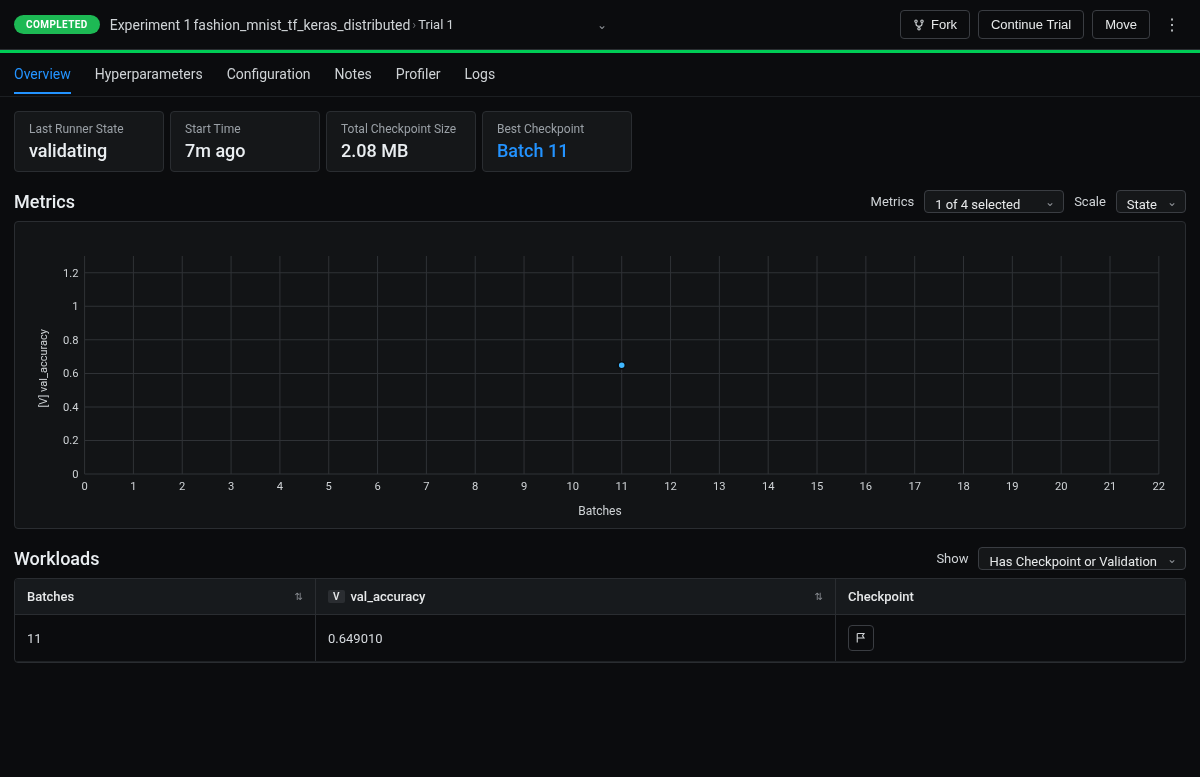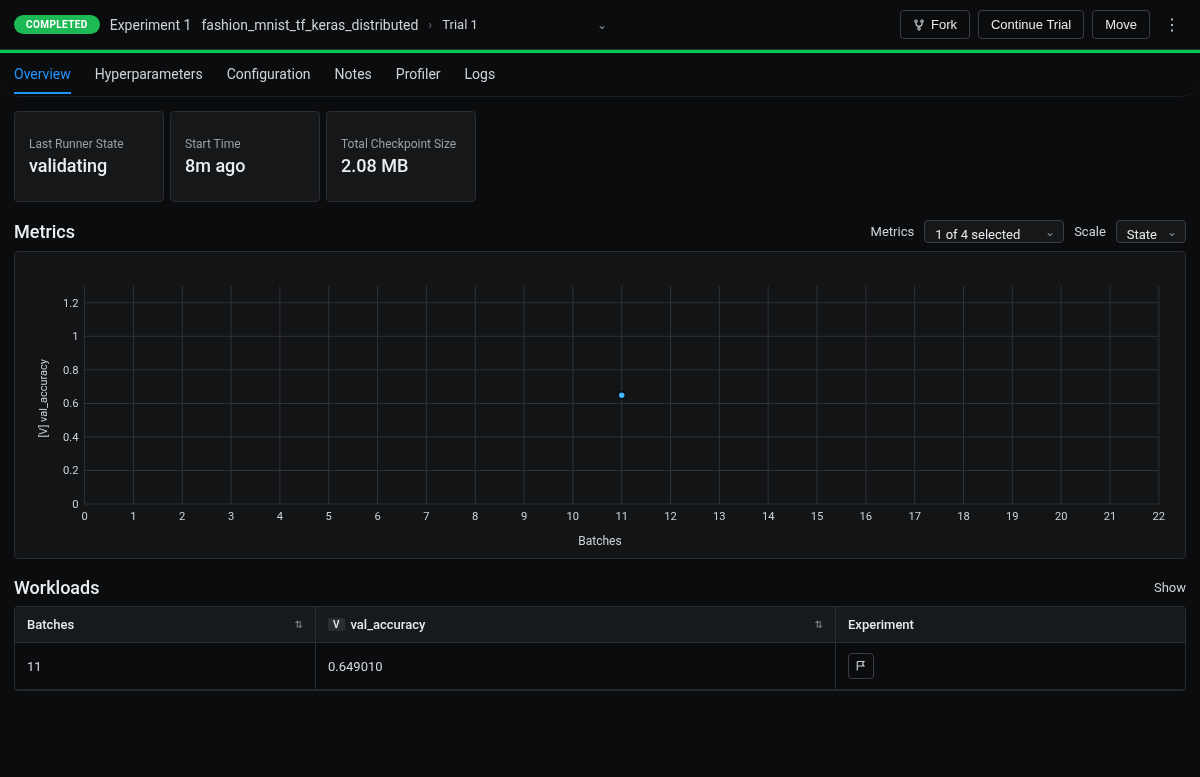--- a/index.html
+++ b/index.html
@@ -16,48 +16,48 @@
   
   .topbar {
     display: flex; align-items: center; height: 50px; padding: 0 14px;
     border-bottom: 1px solid #2a2d31;
     gap: 10px;
   }
   .status-pill {
     background: #1db954; color: #fff; font-weight: 700;
     padding: 4px 12px; border-radius: 12px; font-size: 10px; letter-spacing: 0.4px;
   }
-  .crumbs { display: flex; align-items: center; gap: 10px; color: #cfd3d6; }
+  .crumbs { display: flex; align-items: center; gap: 2px; color: #cfd3d6; }
   .crumbs .exp { font-weight: 400; font-size: 14px; }
   .crumbs .exp-name { font-size: 14px; color: #cfd3d6; }
   .crumbs .sep { color: #6a6e73; }
   .crumbs .trial { color: #cfd3d6; font-size: 13px; }
   .chev { margin-left: auto; color: #8a8e93; font-size: 12px; padding: 4px 8px; cursor: pointer; }
   .actions { display: flex; gap: 8px; margin-left: 260px; align-items: center; padding-left: 15px; }
   .btn {
     background: #16181b; border: 1px solid #3a3d42; color: #e7e9ea;
     border-radius: 4px; padding: 6px 12px; font-size: 13px; cursor: pointer;
     display: inline-flex; align-items: center; gap: 6px;
   }
   .btn-ghost { background: transparent; border: 1px solid #3a3d42; }
   .kebab { color: #cfd3d6; padding: 6px 6px; cursor: pointer; font-size: 16px; }
 
   
   .accent-line { height: 3px; background: #00cc55; width: 100%; }
 
   
-  .tabs { display: flex; gap: 24px; padding: 0 14px; height: 44px; align-items: center; border-bottom: 1px solid #1c1f22; border-radius: 19px; }
+  .tabs { display: flex; gap: 24px; padding: 0 14px; height: 44px; align-items: center; border-bottom: 1px solid #1c1f22; }
   .tab { color: #cfd3d6; font-size: 14px; padding: 10px 0; border-bottom: 2px solid transparent; cursor: pointer; }
   .tab.active { color: #2393ff; border-bottom-color: #2393ff; }
 
   
   .cards { display: flex; gap: 6px; padding: 14px; }
   .card {
     background: #151719; border: 1px solid #2a2d31; border-radius: 4px;
-    padding: 25px 14px; min-width: 150px;
+    padding: 10px 14px; min-width: 150px;
   }
   .card .label { color: #9aa0a6; font-size: 12px; margin-bottom: 4px; }
   .card .value { color: #eaeef1; font-size: 18px; font-weight: 500; }
   .card .value.link { color: #2393ff; cursor: pointer; }
 
   
   .section-head { display: flex; align-items: center; padding: 4px 14px 8px 14px; gap: 12px; }
   .section-head h2 { font-size: 18px; font-weight: 500; color: #eaeef1; }
   .section-head .right { margin-left: auto; display: flex; align-items: center; gap: 10px; color: #cfd3d6; font-size: 13px; }
   .select { background: #151719; border: 1px solid #3a3d42; color: #e7e9ea; border-radius: 4px; padding: 6px 28px 0 10px; position: relative; cursor: pointer; }
@@ -133,25 +133,29 @@
       <div class="tab">Logs</div>
     </div>
 
   <div class="cards">
     <div class="card">
       <div class="label">Last Runner State</div>
       <div class="value">validating</div>
     </div>
     <div class="card">
       <div class="label">Start Time</div>
-      <div class="value">8m ago</div>
+      <div class="value">7m ago</div>
     </div>
     <div class="card">
       <div class="label">Total Checkpoint Size</div>
       <div class="value">2.08 MB</div>
+    </div>
+    <div class="card">
+      <div class="label">Best Checkpoint</div>
+      <div class="value link">Batch 11</div>
     </div>
   </div>
 
   <div class="section-head">
     <h2>Metrics</h2>
     <div class="right">
       <span>Metrics</span>
       <div class="select" style="min-width:140px">1 of 4 selected</div>
       <span>Scale</span>
       <div class="select" style="min-width:70px">State</div>
@@ -229,36 +233,37 @@
           </svg>
         </div>
     </div>
     <div class="x-axis-label">Batches</div>
   </div>
 
   <div class="section-head">
     <h2>Workloads</h2>
     <div class="right">
       <span>Show</span>
+      <div class="select" style="min-width:190px">Has Checkpoint or Validation</div>
     </div>
   </div>
 
   <div class="table">
     <div class="thead">
       <div class="th">
         <span>Batches</span>
         <span class="sort">⇅</span>
       </div>
       <div class="th col-divider">
         <span class="vtag">V</span>
         <span>val_accuracy</span>
         <span class="sort">⇅</span>
       </div>
       <div class="th col-divider">
-        <span>Experiment</span>
+        <span>Checkpoint</span>
       </div>
     </div>
     <div id="tbody">
         <div class="trow">
           <div class="td">11</div>
           <div class="td col-divider">0.649010</div>
           <div class="td col-divider">
             <span class="icon-btn">
               <svg width="12" height="12" viewBox="0 0 16 16" fill="none" stroke="#cfd3d6" stroke-width="1.5">
                 <path d="M3 2v12"></path>

